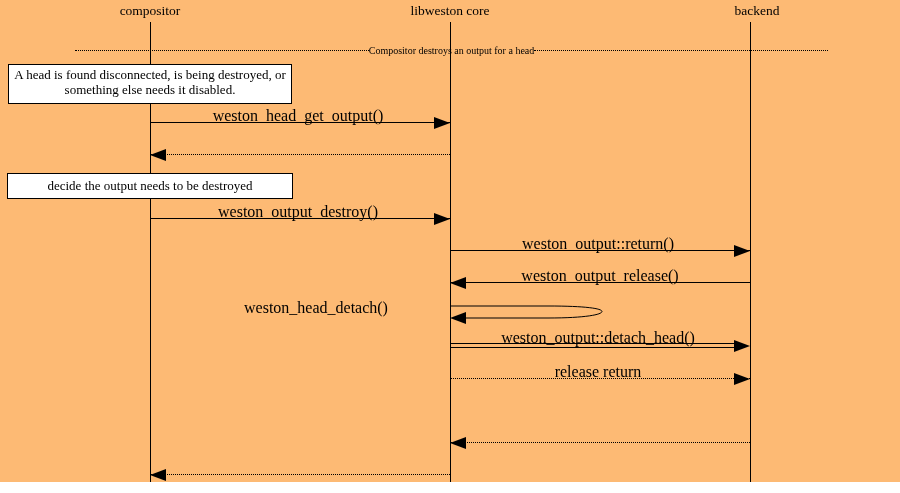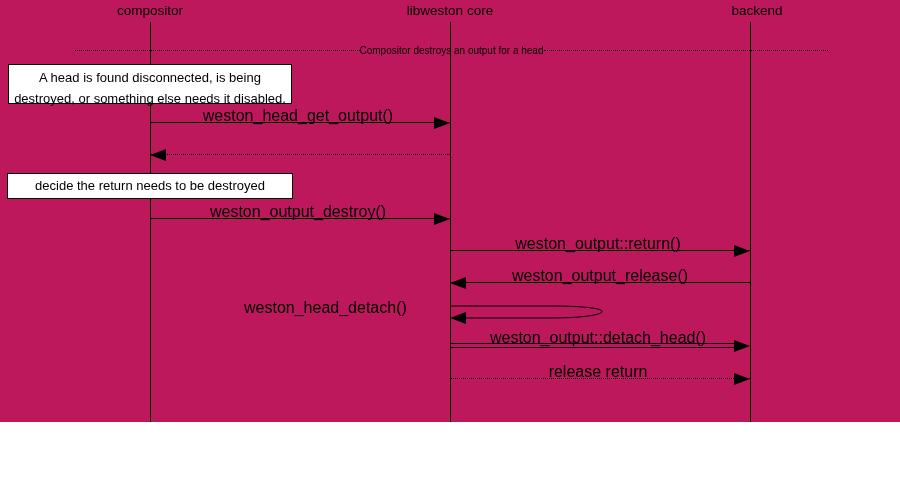--- a/index.html
+++ b/index.html
@@ -1,22 +1,22 @@
 <!DOCTYPE html>
 <html><head>
 <meta charset="utf-8">
 <style>
   html, body { margin: 0; padding: 0; background: #fff; }
   #stage {
     position: relative;
     width: 900px;
-    height: 422px;
-    background: #be185d;
+    height: 482px;
+    background: #fdba74;
     overflow: hidden;
-    font-family: Liberation Sans, sans-serif;
+    font-family: Liberation Serif, serif;
     color: #000;
   }
   .actor-label {
     position: absolute;
     top: 3px;
     width: 200px;
     text-align: center;
     font-size: 13.5px;
     z-index: 4;
   }
@@ -45,21 +45,21 @@
   }
   .divider span { font-size: 10px; white-space: nowrap; }
   .note {
     position: absolute;
     border: 1px solid #000;
     background: #fff;
     text-align: center;
     font-size: 13px;
     z-index: 3;
   }
-  .note.multiline { line-height: 21px; padding-top: 2px; }
+  .note.multiline { line-height: 15px; padding-top: 2px; }
   .note.oneline   { line-height: 24px; }
   .msg-label {
     position: absolute;
     font-size: 16px;
     text-align: center;
     white-space: nowrap;
     z-index: 4;
   }
   .msg-label.right-align { text-align: left; }
   .line {
@@ -107,21 +107,21 @@
 
   <div class="note multiline" style="left:8px;top:64px;width:282px;height:36px">A head is found disconnected, is being destroyed, or something else needs it disabled.</div>
 
   <div class="msg-label" style="left:150px;width:296px;top:107px">weston_head_get_output()</div>
   <div class="line" style="left:150px;top:122px;width:300px"></div>
   <div class="arr right" style="left:434px;top:117px"></div>
 
   <div class="line dotted" style="left:150px;top:154px;width:300px"></div>
   <div class="arr left" style="left:150px;top:149px"></div>
 
-  <div class="note oneline" style="left:7px;top:173px;width:284px;height:24px">decide the return needs to be destroyed</div>
+  <div class="note oneline" style="left:7px;top:173px;width:284px;height:24px">decide the output needs to be destroyed</div>
 
   <div class="msg-label" style="left:150px;width:296px;top:203px">weston_output_destroy()</div>
   <div class="line" style="left:150px;top:218px;width:300px"></div>
   <div class="arr right" style="left:434px;top:213px"></div>
 
   <div class="msg-label" style="left:450px;width:296px;top:235px">weston_output::return()</div>
   <div class="line" style="left:450px;top:250px;width:300px"></div>
   <div class="arr right" style="left:734px;top:245px"></div>
 
   <div class="msg-label" style="left:450px;width:300px;top:267px">weston_output_release()</div>

